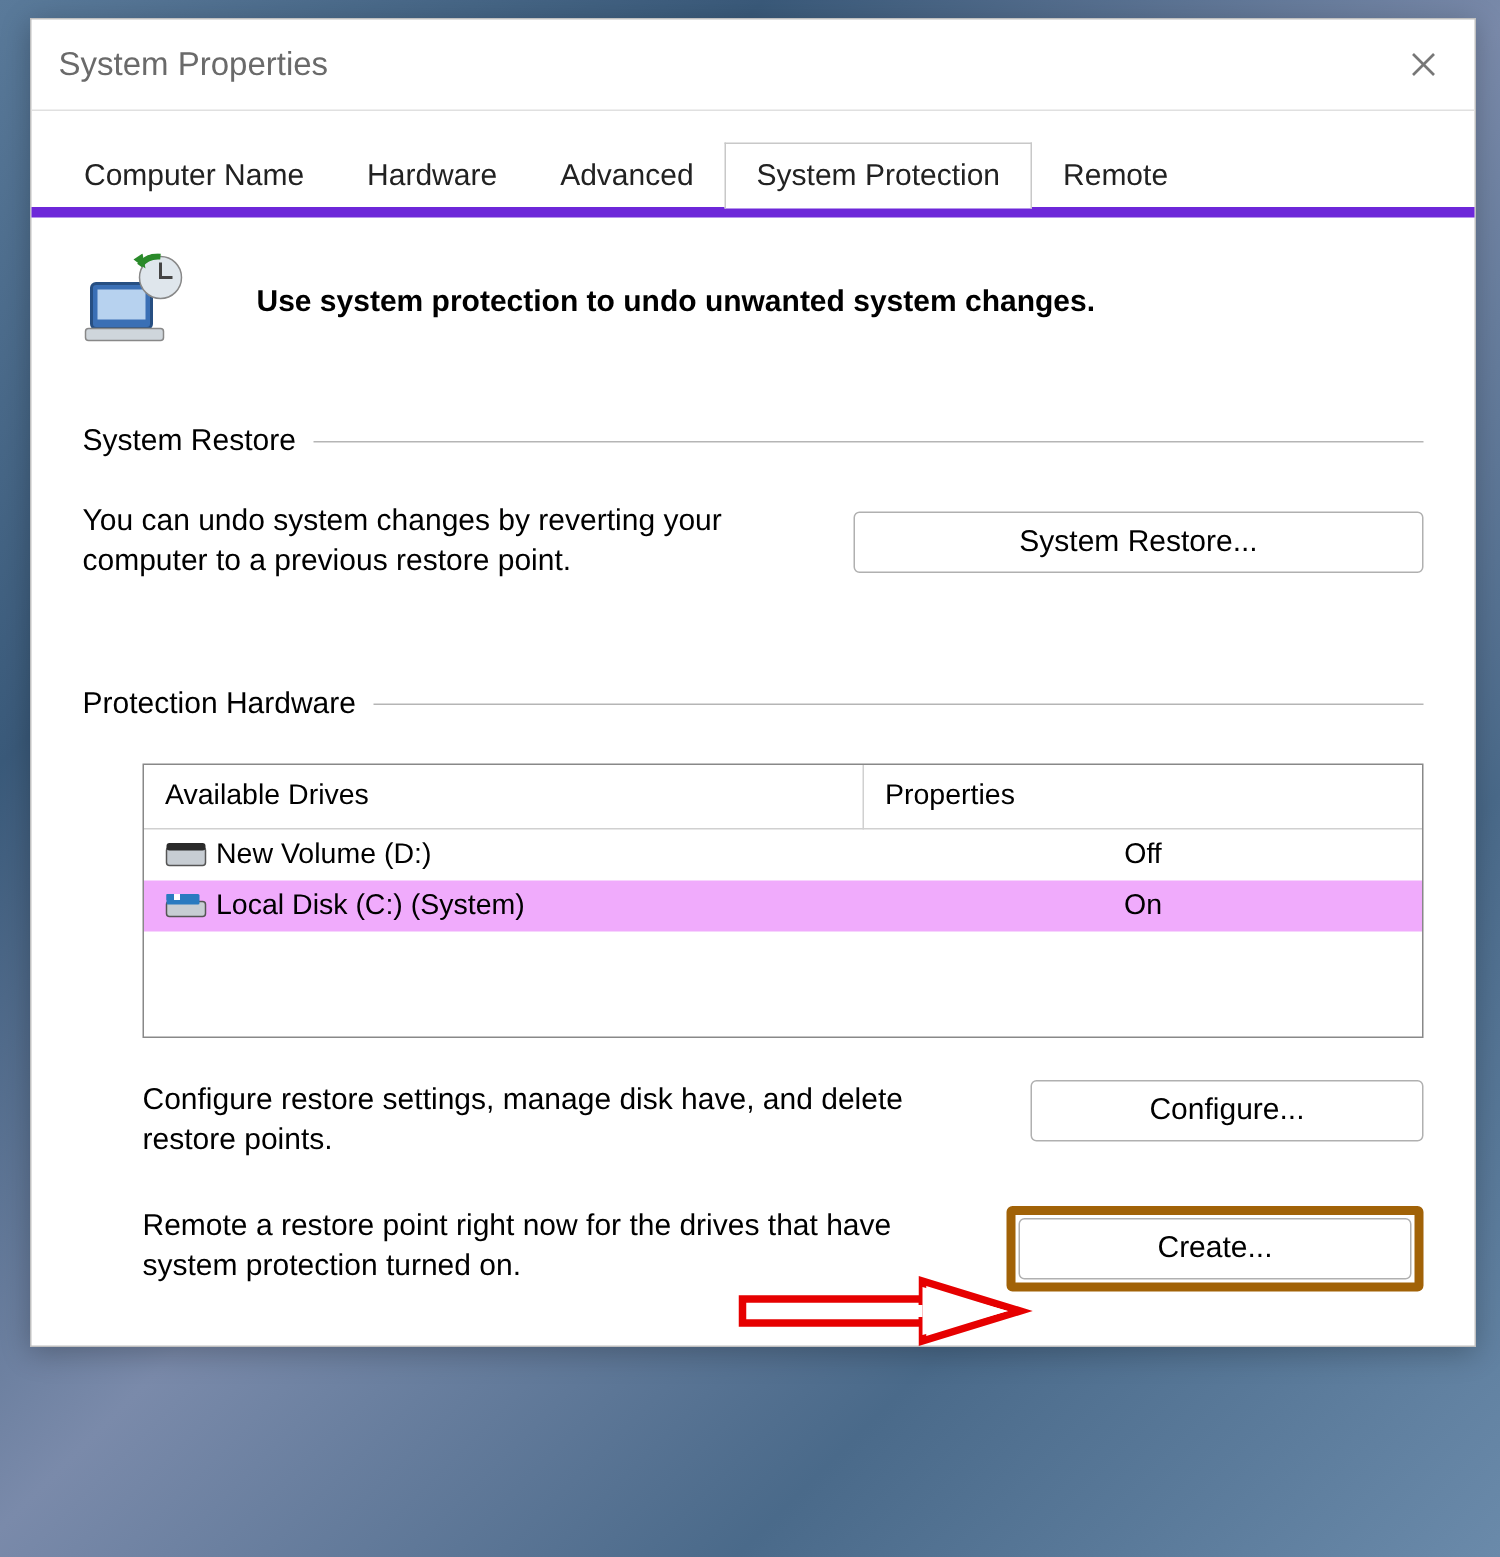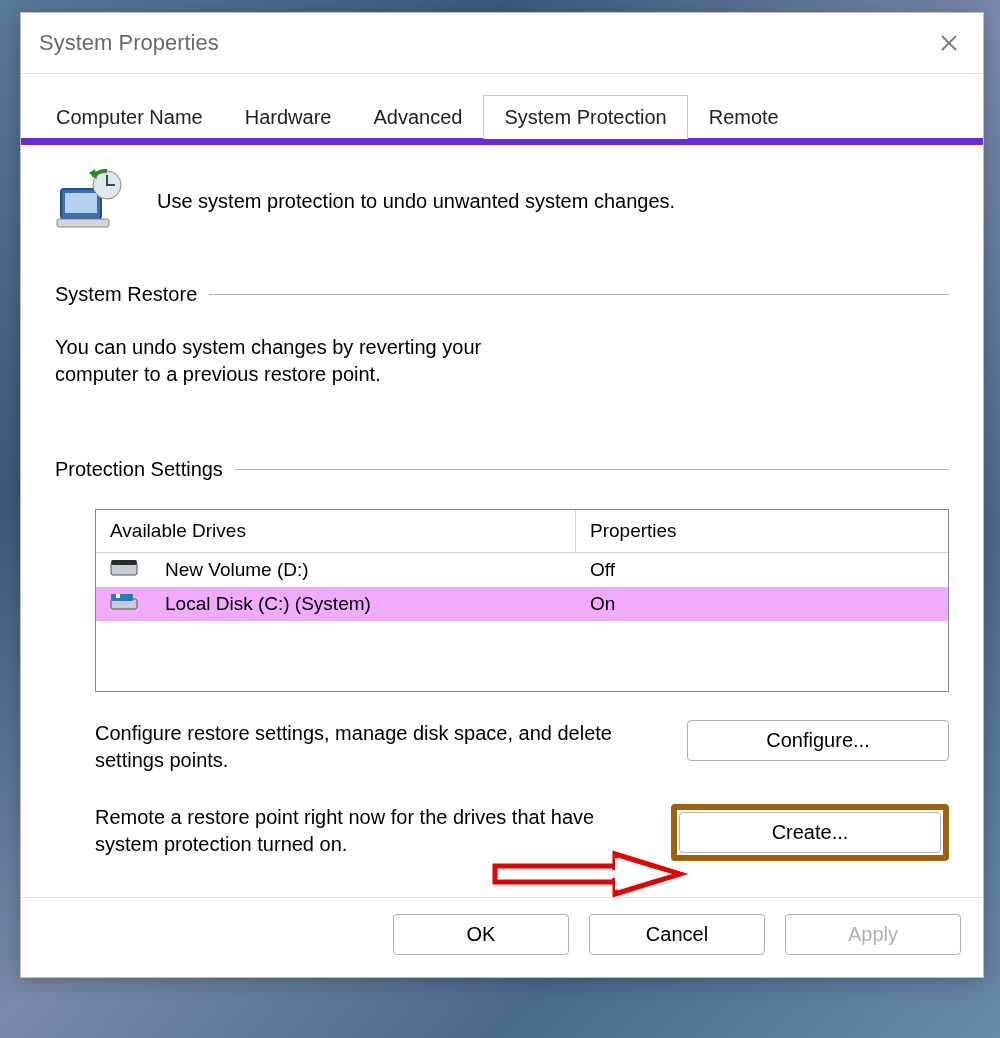--- a/index.html
+++ b/index.html
@@ -65,22 +65,23 @@
   .tab.active {
     border-color: #c8c8c8;
     background: #fff;
   }
   .pane {
     padding: 24px 34px 26px 34px;
   }
   .intro-row {
     display: flex;
     align-items: center;
-    gap: 30px;
+    gap: 44px;
     margin-bottom: 50px;
+    font-weight: bold;
   }
   .restore-icon { width: 72px; height: 64px; flex: 0 0 auto; }
   .intro-text { font-size: 20px; }
 
   .group-heading {
     display: flex;
     align-items: center;
     gap: 12px;
     margin-bottom: 28px;
     font-size: 20px;
@@ -129,22 +130,22 @@
     border-right: 1px solid #d0d0d0;
   }
   .dt-head .col.avail { width: 480px; }
   .dt-head .col.prot  { flex: 1; border-right: none; }
   .dt-row {
     display: flex;
     font-size: 19px;
   }
   .dt-row.alt { background: #f0abfc; }
   .dt-row .col { padding: 6px 14px; }
-  .dt-row .col.avail { width: 480px; display:flex; align-items:flex-start; gap:27px; }
-  .dt-row .col.prot  { flex: 1; }
+  .dt-row .col.avail { width: 480px; display:flex; align-items:center; gap:6px; }
+  .dt-row .col.prot  { flex: 1; text-align: center; }
   .dt-spacer { height: 70px; }
 
   .drive-icon { width: 28px; height: 18px; flex: 0 0 auto; }
 
   .configure-row, .create-row {
     display: flex;
     align-items: flex-start;
     justify-content: space-between;
     gap: 30px;
     margin: 0 0 30px 40px;
@@ -213,24 +214,25 @@
       <div class="intro-text">Use system protection to undo unwanted system changes.</div>
     </div>
 
     <div class="group-heading">
       <span>System Restore</span>
       <span class="rule"></span>
     </div>
 
     <div class="restore-row">
       <div class="txt">You can undo system changes by reverting your computer to a previous restore point.</div>
+      <button class="btn wide">System Restore...</button>
     </div>
 
     <div class="group-heading">
-      <span>Protection Settings</span>
+      <span>Protection Hardware</span>
       <span class="rule"></span>
     </div>
 
     <div class="drives-table">
       <div class="dt-head">
         <div class="col avail">Available Drives</div>
         <div class="col prot">Properties</div>
       </div>
       <div class="dt-row">
         <div class="col avail">
@@ -251,40 +253,35 @@
             <rect x="6" y="1" width="4" height="4" fill="#fff"></rect>
           </svg>
           <span>Local Disk (C:) (System)</span>
         </div>
         <div class="col prot">On</div>
       </div>
       <div class="dt-spacer"></div>
     </div>
 
     <div class="configure-row">
-      <div class="txt">Configure restore settings, manage disk space, and delete settings points.</div>
+      <div class="txt">Configure restore settings, manage disk have, and delete restore points.</div>
       <button class="btn mid">Configure...</button>
     </div>
 
     <div class="create-row">
       <div class="txt">Remote a restore point right now for the drives that have system protection turned on.</div>
       <span class="highlight">
         <button class="btn mid">Create...</button>
       </span>
       <div class="arrow-annot">
         <svg viewBox="0 0 200 48">
           <rect x="5" y="16" width="120" height="16" fill="none" stroke="#e60000" stroke-width="5"></rect>
           <polygon points="125,4 125,44 190,24" fill="none" stroke="#e60000" stroke-width="5"></polygon>
           <polygon points="125,8 125,40 182,24" fill="#fff"></polygon>
           <rect x="9" y="20" width="116" height="8" fill="#fff"></rect>
         </svg>
       </div>
     </div>
 
   </div>
 
-  <div class="dialog-buttons">
-    <button class="btn small">OK</button>
-    <button class="btn small">Cancel</button>
-    <button class="btn small disabled">Apply</button>
-  </div>
 
 </div>
 
 </body></html>

